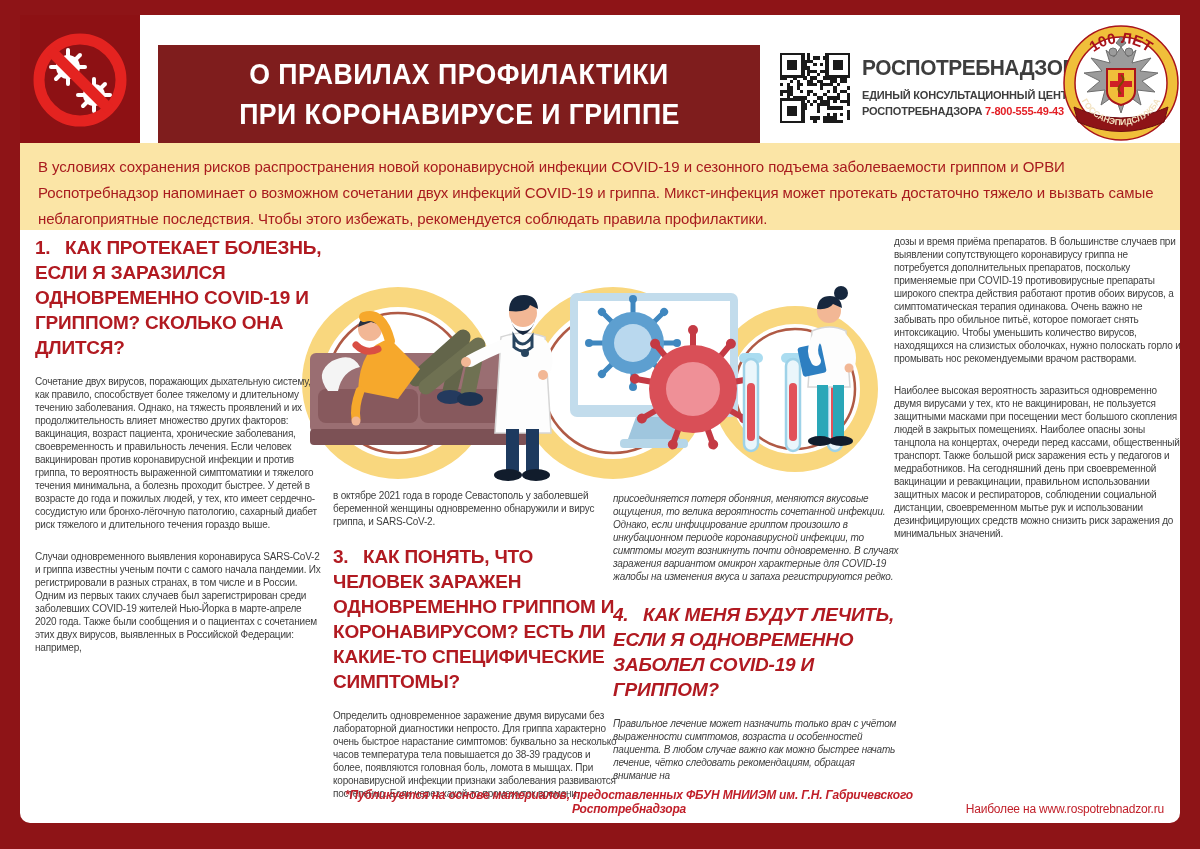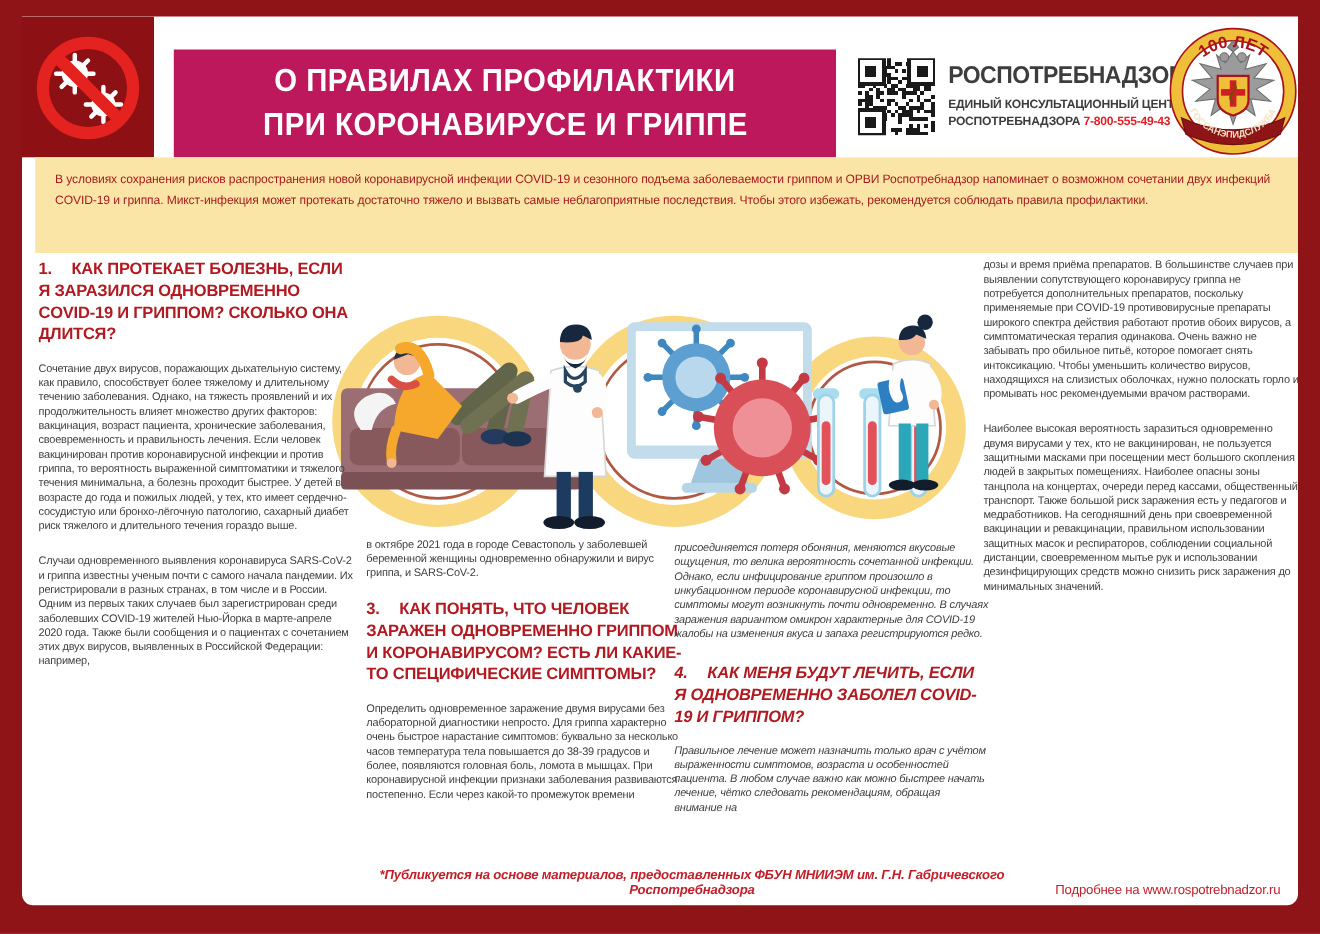--- a/index.html
+++ b/index.html
@@ -14,53 +14,53 @@
     position:absolute; left:20px; top:15px; right:20px; bottom:26px;
     background:#ffffff; border-radius:0 0 10px 10px; overflow:hidden;
   }
   
   .novirus-box {
     position:absolute; left:0; top:0; width:120px; height:128px;
     background:#8d1114; display:flex; align-items:center; justify-content:center;
   }
   .title-box {
     position:absolute; left:138px; top:30px; width:602px; height:98px;
-    background:#be185d; color:#ffffff; display:flex; flex-direction:column;
+    background:#7f1d1d; color:#ffffff; display:flex; flex-direction:column;
     align-items:center; justify-content:center; text-align:center;
   }
   .title-box .tline {
     font-size:29px; font-weight:bold; line-height:1.38; letter-spacing:.5px;
     transform:scaleX(.92); white-space:nowrap;
   }
   .qr-wrap { position:absolute; left:760px; top:38px; width:70px; height:70px; }
   .brand-block { position:absolute; left:842px; top:40px; width:210px; }
   .brand-name {
     font-size:22px; font-weight:bold; color:#3d3d3d; letter-spacing:-.5px;
     transform:scaleX(.95); transform-origin:left; white-space:nowrap;
   }
   .brand-sub {
     margin-top:7px; font-size:11px; font-weight:bold; color:#3d3d3d;
     line-height:1.45; letter-spacing:-.2px; white-space:nowrap;
   }
   .brand-phone { color:#e31e24; }
   .emblem-wrap { position:absolute; left:1040px; top:6px; width:122px; height:124px; }
   
   .intro-band {
-    position:absolute; left:12px; top:128px; width:100%; height:87px;
+    position:absolute; left:0; top:128px; width:100%; height:87px;
     background:#fbe5a6; color:#a81b1e;
-    padding:11px 18px 0 18px; font-size:11px; line-height:1.72; letter-spacing:-.1px;
+    padding:11px 18px 0 18px; font-size:15px; line-height:1.72; letter-spacing:-.1px;
   }
   
   .col { position:absolute; width:287px; overflow:hidden; }
   .col-1 { left:15px;  top:220px; height:578px; }
   .col-2 { left:313px; top:474px; height:318px; }
   .col-3 { left:593px; top:477px; height:315px;font-style:italic; }
   .col-4 { left:874px; top:220px; height:578px; }
   .sec-heading {
-    color:#b11a21; font-weight:bold; font-size:15px; line-height:1.32;
+    color:#b11a21; font-weight:bold; font-size:19px; line-height:1.32;
     letter-spacing:-.2px; margin-bottom:15px;
   }
   .sec-heading .num { display:inline-block; min-width:30px; }
   .para {
     color:#3f3f3f; font-size:10px; line-height:1.3; letter-spacing:-.2px;
     margin-bottom:16px;
   }
   
   .illustration { position:absolute; left:278px; top:226px; width:582px; height:246px; }
   
@@ -505,15 +505,15 @@
     <div class="sec-heading"><span class="num">4.</span><span>КАК МЕНЯ БУДУТ ЛЕЧИТЬ, ЕСЛИ Я ОДНОВРЕМЕННО ЗАБОЛЕЛ COVID-19 И ГРИППОМ?</span></div>
     <div class="para">Правильное лечение может назначить только врач с учётом выраженности симптомов, возраста и особенностей пациента. В любом случае важно как можно быстрее начать лечение, чётко следовать рекомендациям, обращая внимание на</div>
   </div>
 
   <div class="col col-4">
     <div class="para" style="margin-bottom:19px;">дозы и время приёма препаратов. В большинстве случаев при выявлении сопутствующего коронавирусу гриппа не потребуется дополнительных препаратов, поскольку применяемые при COVID-19 противовирусные препараты широкого спектра действия работают против обоих вирусов, а симптоматическая терапия одинакова. Очень важно не забывать про обильное питьё, которое помогает снять интоксикацию. Чтобы уменьшить количество вирусов, находящихся на слизистых оболочках, нужно полоскать горло и промывать нос рекомендуемыми врачом растворами.</div>
     <div class="para">Наиболее высокая вероятность заразиться одновременно двумя вирусами у тех, кто не вакцинирован, не пользуется защитными масками при посещении мест большого скопления людей в закрытых помещениях. Наиболее опасны зоны танцпола на концертах, очереди перед кассами, общественный транспорт. Также большой риск заражения есть у педагогов и медработников. На сегодняшний день при своевременной вакцинации и ревакцинации, правильном использовании защитных масок и респираторов, соблюдении социальной дистанции, своевременном мытье рук и использовании дезинфицирующих средств можно снизить риск заражения до минимальных значений.</div>
   </div>
 
   <div class="footer-note">*Публикуется на основе материалов, предоставленных ФБУН МНИИЭМ им. Г.Н. Габричевского Роспотребнадзора</div>
-  <a class="footer-link" href="#">Подробнее на www.rospotrebnadzor.ru</a>
+  <a class="footer-link" href="#">Наиболее на www.rospotrebnadzor.ru</a>
 
 </div>
 
 </body></html>

